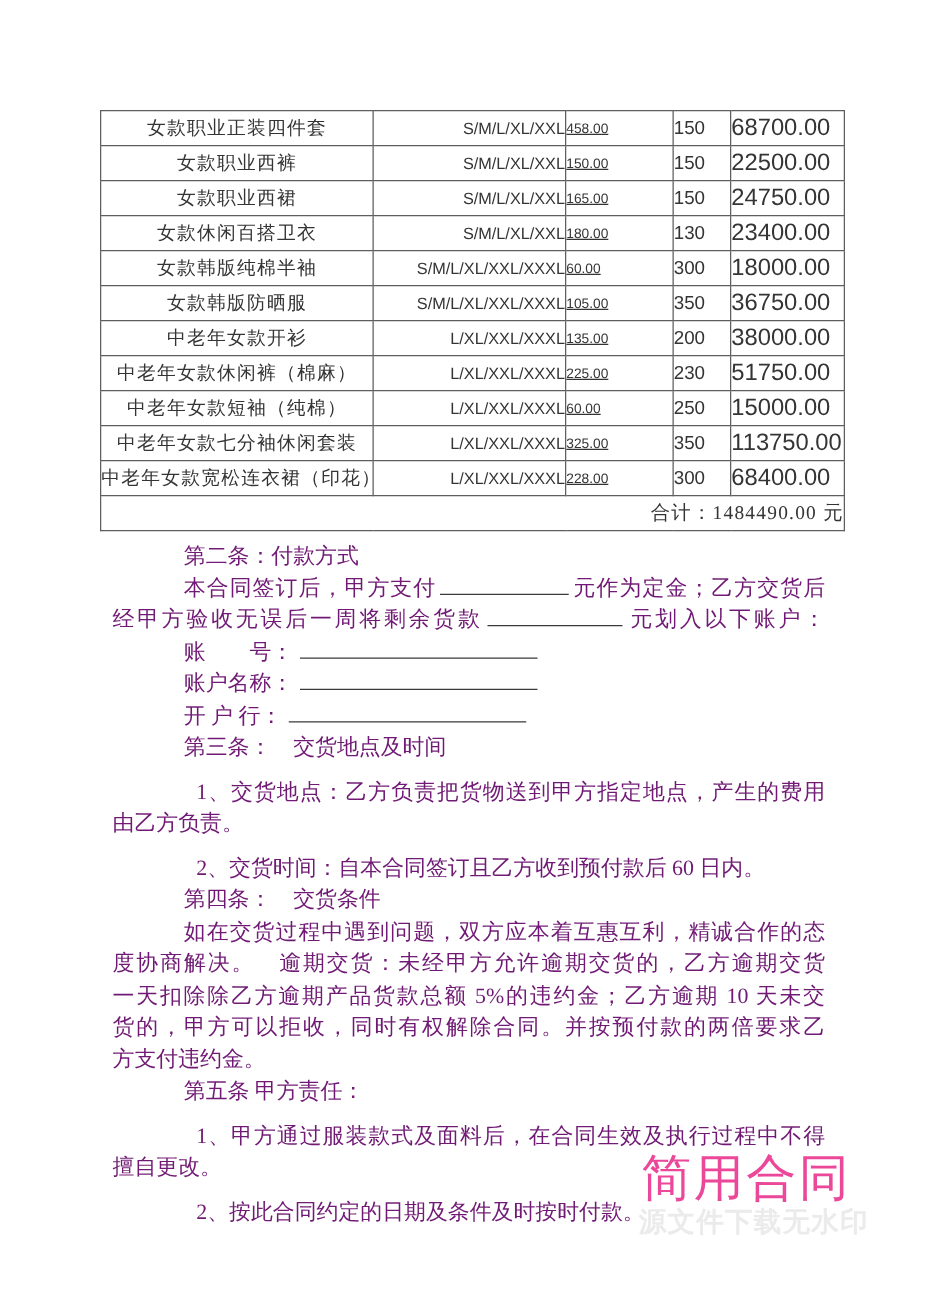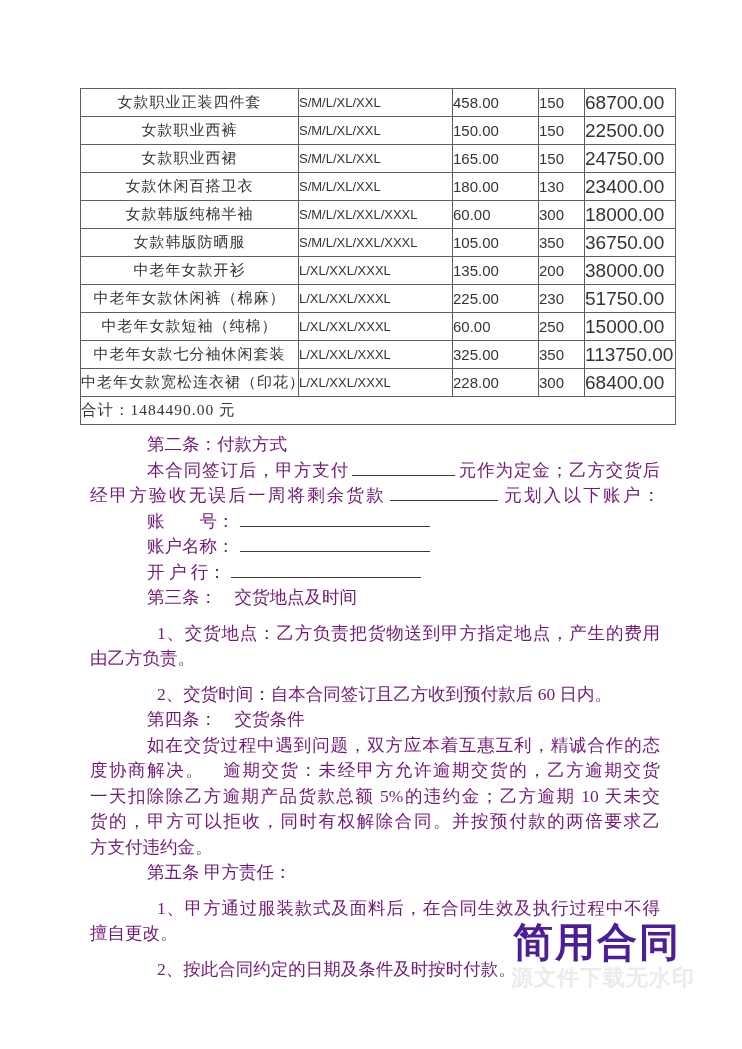--- a/index.html
+++ b/index.html
@@ -12,25 +12,25 @@
   
   table.items {
     position:absolute; left:80px; top:88px; width:595px;
     border-collapse:collapse; table-layout:fixed;
   }
   table.items td {
     border:1px solid #5e5e5e; height:27px; padding:0;
     overflow:hidden; white-space:nowrap; color:#343434;
   }
   td.c-name  { text-align:center; font-size:15px; letter-spacing:1px; }
-  td.c-size  { text-align:left; font-family:"Liberation Sans","DejaVu Sans",sans-serif; font-size:13px; color:#3c3c3c;margin-left:41px; }
-  td.c-price { font-family:"Liberation Sans","DejaVu Sans",sans-serif; font-size:15px; padding-left:12px; }
+  td.c-size  { text-align:right; font-family:"Liberation Sans","DejaVu Sans",sans-serif; font-size:13px; color:#3c3c3c;margin-left:41px; }
+  td.c-price { font-family:"Liberation Sans","DejaVu Sans",sans-serif; font-size:11px; padding-left:12px;text-decoration:underline; }
   td.c-qty   { font-family:"Liberation Sans","DejaVu Sans",sans-serif; font-size:15px; padding-left:7px; }
   td.c-amt   { font-family:"Liberation Sans","DejaVu Sans",sans-serif; font-size:19px; padding-left:8px; }
-  tr.total-row td { text-align:left; font-size:15.5px; letter-spacing:1px; }
+  tr.total-row td { text-align:right; font-size:15.5px; letter-spacing:1px; }
 
   
   .bodytext {
     position:absolute; left:90px; top:432px; width:570px;
     font-size:17.5px; line-height:25.5px; color:#701a75;
   }
   .line { height:25.5px; white-space:nowrap; overflow:visible; }
   .ind  { text-indent:57px; }
   .ind2 { text-indent:67px;margin-top:10px; }
   .fill { text-align:justify; text-align-last:justify; }
@@ -39,21 +39,21 @@
     border-bottom:1px solid #3a3a3a;
   }
   .b105 { width:103px; margin:0 3px; }
   .b108 { width:108px; margin:0 4px; }
   .b190 { width:190px; margin-left:5px; }
 
   
   .wm-title {
     position:absolute; left:513px; top:915px;
     font-family:"Liberation Sans","DejaVu Sans",sans-serif;
-    font-weight:bold; font-size:40px; letter-spacing:2px; color:#4c1d95;
+    font-weight:normal; font-size:40px; letter-spacing:2px; color:#ec4899;
   }
   .wm-sub {
     position:absolute; left:511px; top:963px;
     font-family:"Liberation Sans","DejaVu Sans",sans-serif;
     font-weight:bold; font-size:22px; letter-spacing:1px; color:#ebebeb;
   }
 </style>
 </head>
 <body>
 

